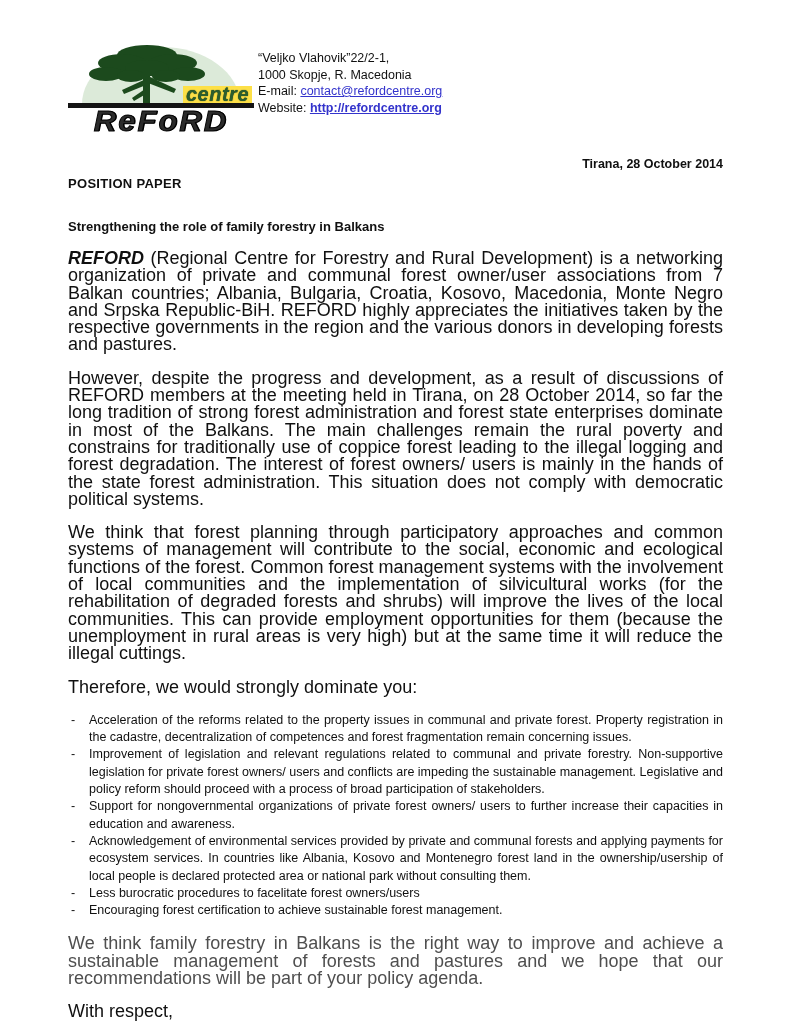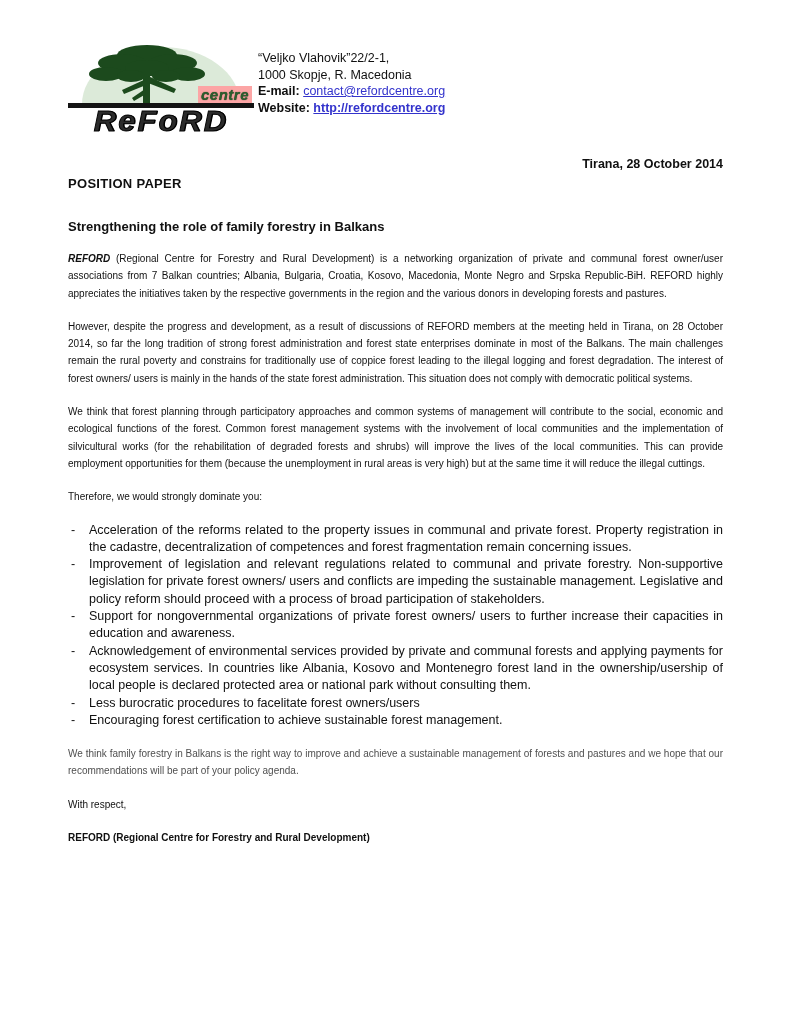--- a/index.html
+++ b/index.html
@@ -57,25 +57,25 @@
     width: 186px;
     height: 5px;
     background: #141414;
   }
   .logo-centre {
     position: absolute;
     right: 2px;
     top: 41px;
     font-style: italic;
     font-weight: bold;
-    font-size: 15px;
+    font-size: 20px;
     letter-spacing: 0.5px;
     color: #2c5e2e;
     text-shadow: 0 0 1px #0c2a0d;
-    background: #fca5a5;
+    background: #fde047;
     padding: 0 3px;
     line-height: 17px;
   }
   .logo-word {
     position: absolute;
     left: 0;
     top: 60px;
     width: 186px;
     text-align: center;
     font-style: italic;
@@ -88,21 +88,21 @@
     text-shadow: 1px 1px 0 #000000;
     transform: scaleY(0.95);
   }
 
   .org-info {
     font-size: 12.5px;
     line-height: 16.5px;
     padding-top: 5px;
   }
   .org-name { font-weight: bold; }
-  .info-label { font-weight: bold; text-align: center; }
+  .info-label { font-weight: normal; text-align: center; }
   .info-link {
     color: #3333cc;
     text-decoration: underline;
     cursor: pointer;
     margin-top: 20px;
   }
   .info-link.strong { font-weight: bold; }
 
   
   .date-line {
@@ -120,21 +120,21 @@
   }
   .heading {
     margin: 28px 0 0 0;
     font-size: 13px;
     font-weight: bold;
   }
 
   
   .para {
     margin: 16px 0 0 0;
-    font-size: 10px;
+    font-size: 18px;
     line-height: 17.3px;
     text-align: justify;
   }
   .lead-bi {
     font-weight: bold;
     font-style: italic;
   }
   .muted { color: #4f4f4f; }
 
   .rec-list {

